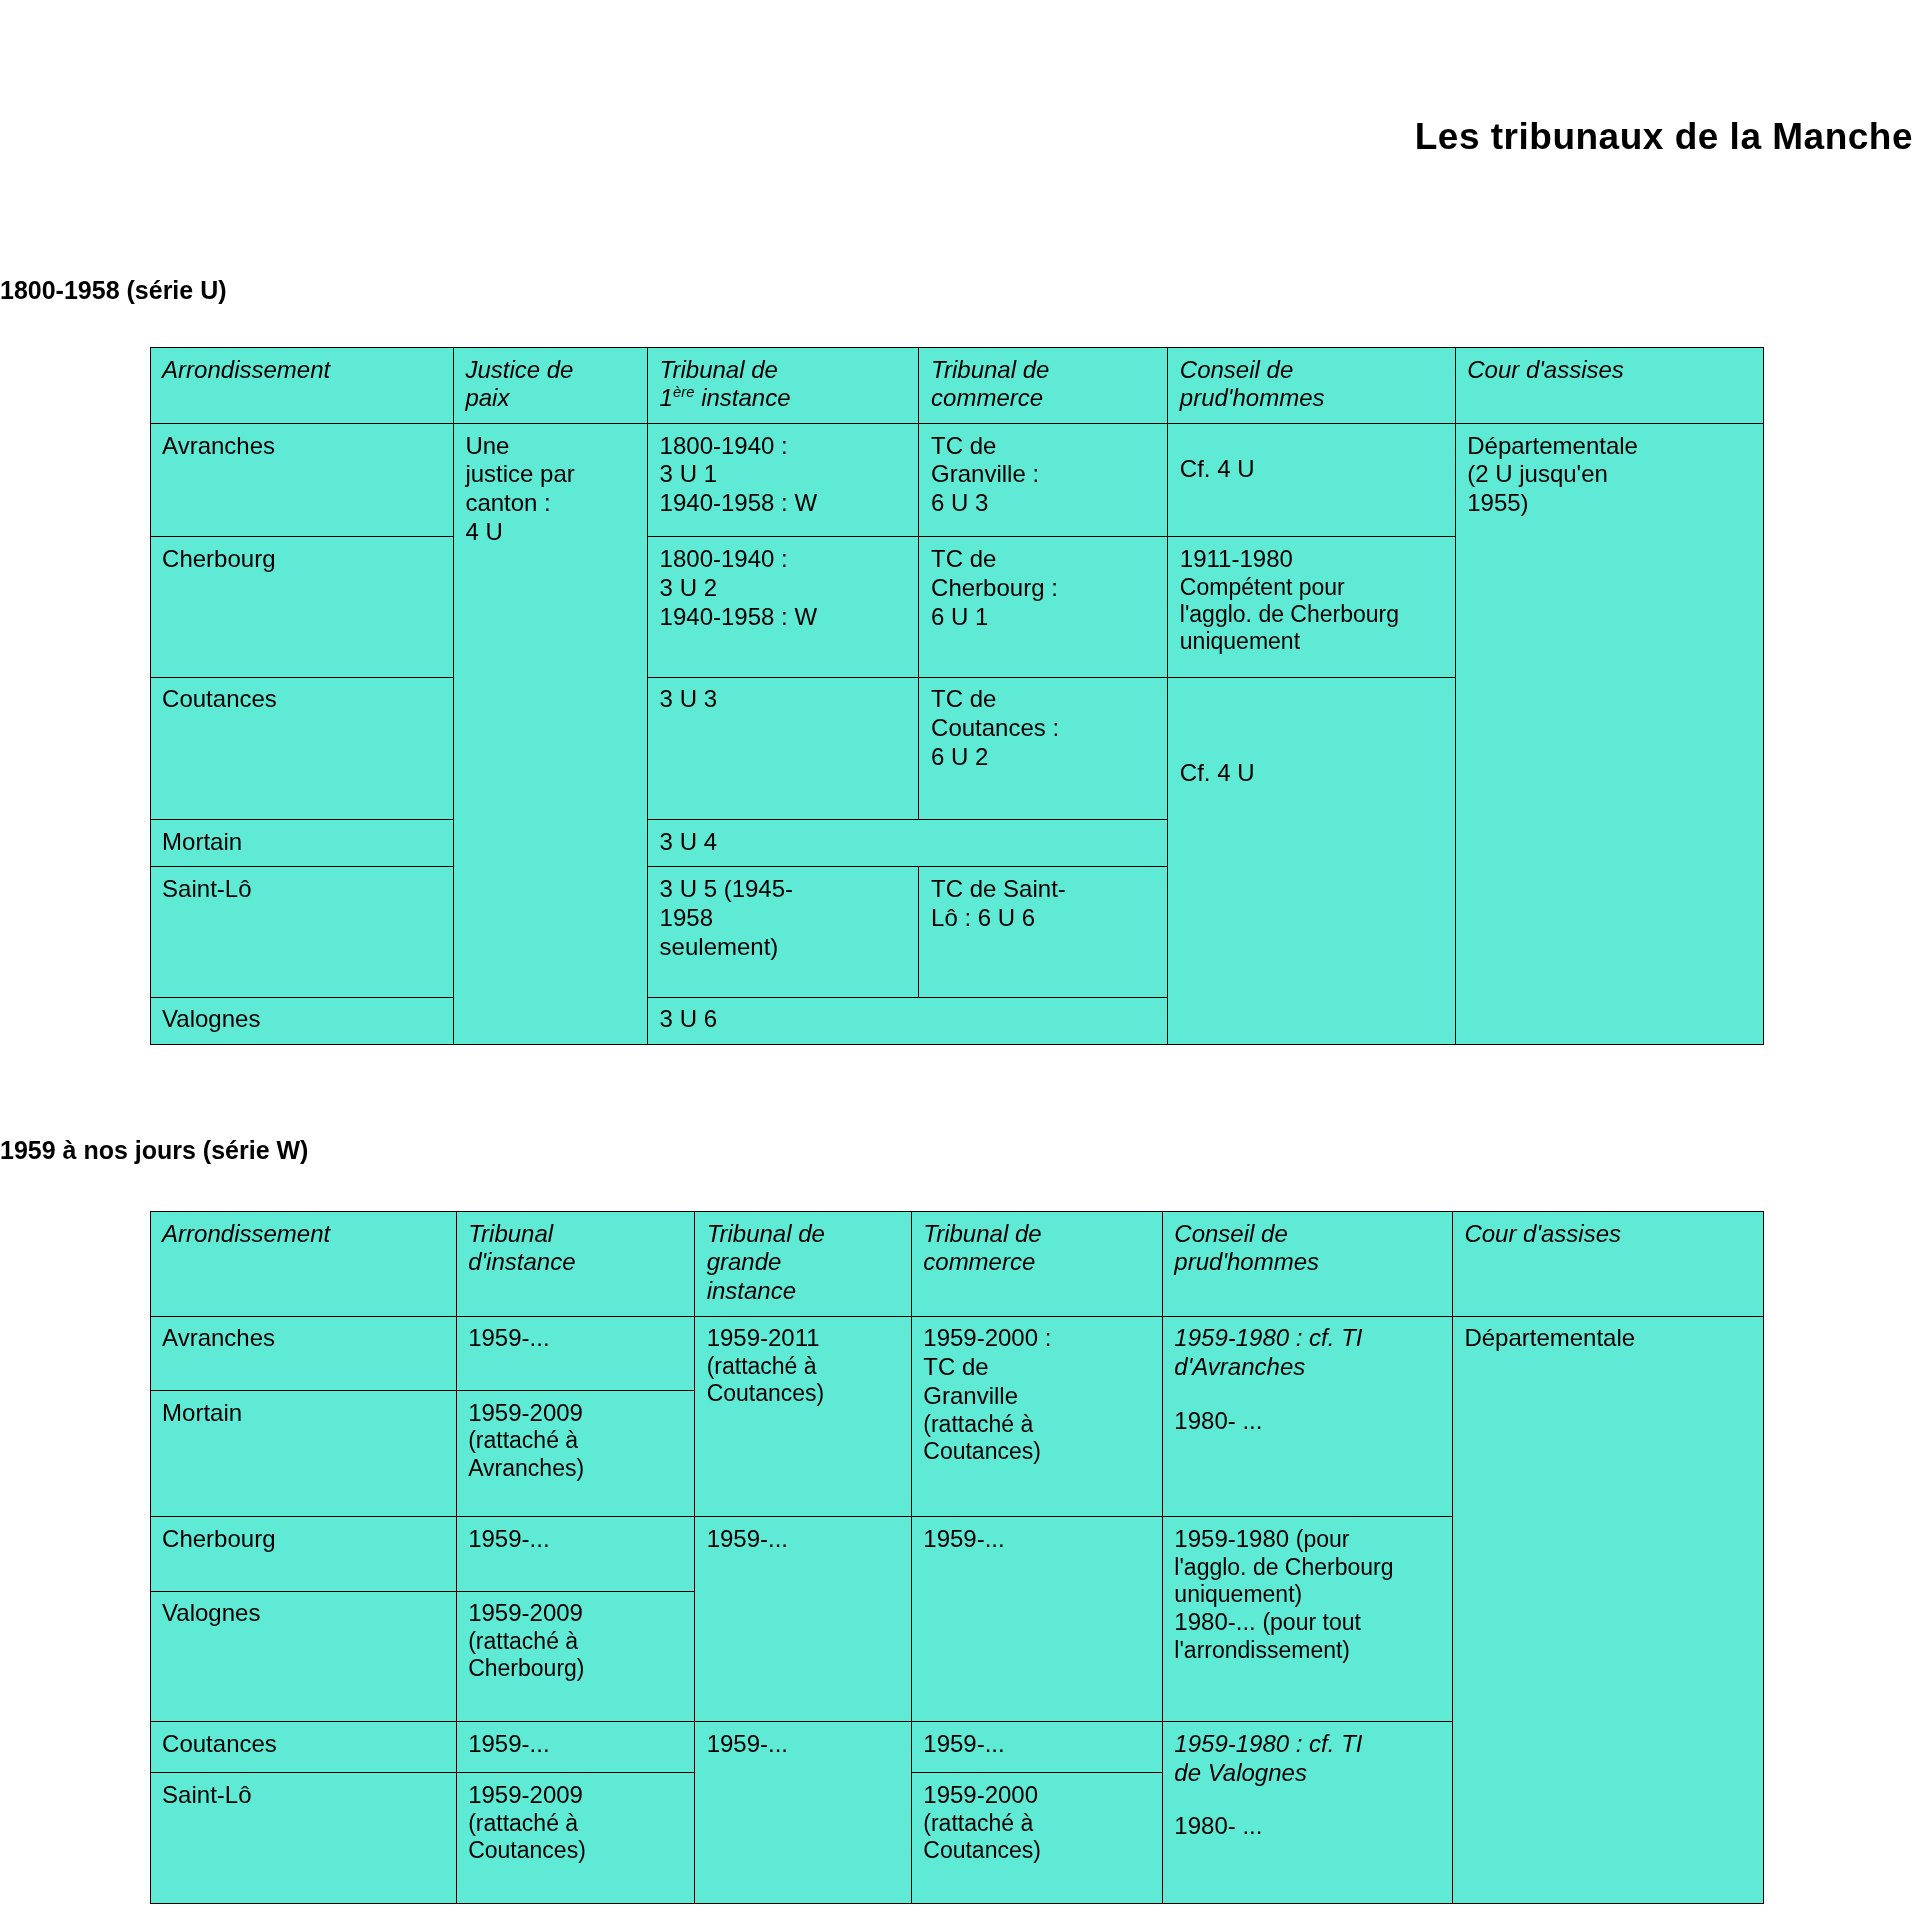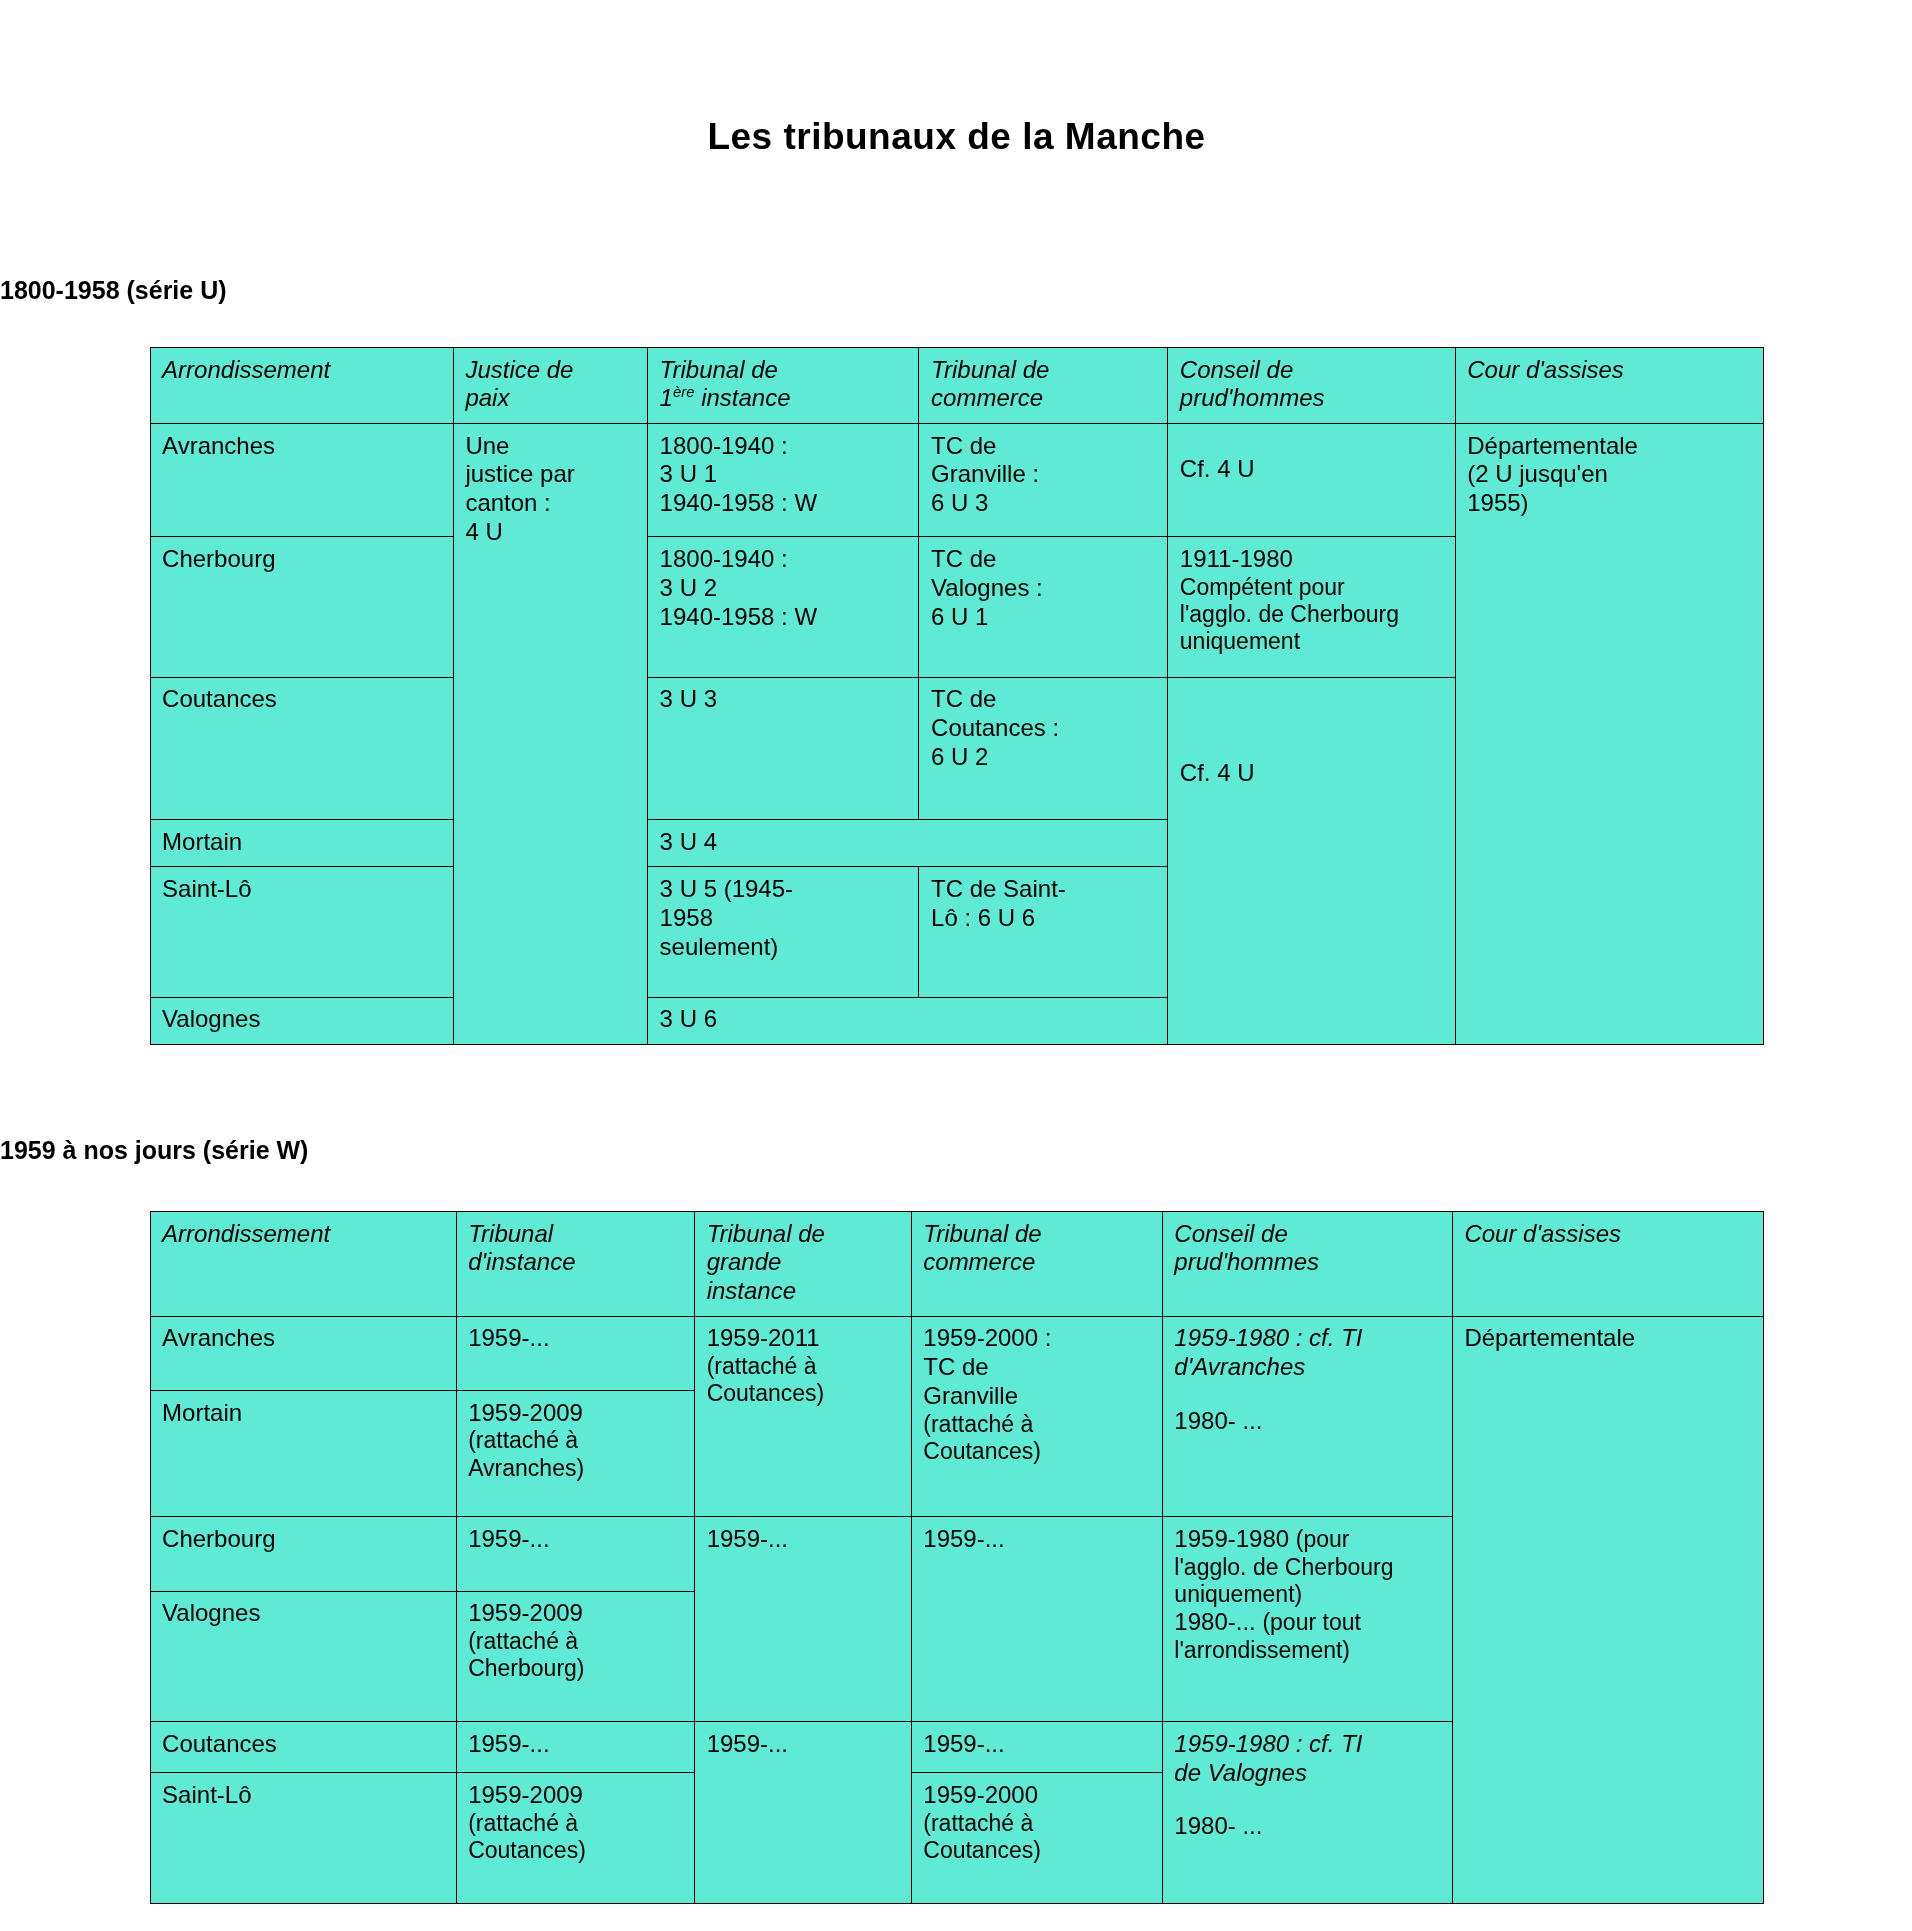--- a/index.html
+++ b/index.html
@@ -16,21 +16,21 @@
   }
   .page {
     position: relative;
     width: 1913px;
     height: 1931px;
     background: #ffffff;
     overflow: hidden;
   }
 
   .doc-title {
-    text-align: center;
+    text-align: right;
     font-size: 37px;
     font-weight: bold;
     letter-spacing: 0.5px;
     margin: 0;
     padding-top: 116px;
   }
 
   .section-title {
     text-align: left;
     font-size: 25px;
@@ -170,21 +170,21 @@
 
       <tr>
         <td class="arr" style="height:122px">Cherbourg</td>
         <td>
           <span class="blockline">1800-1940 :</span>
           <span class="blockline">3 U 2</span>
           <span class="blockline">1940-1958 : W</span>
         </td>
         <td>
           <span class="blockline">TC de</span>
-          <span class="blockline">Valognes :</span>
+          <span class="blockline">Cherbourg :</span>
           <span class="blockline">6 U 1</span>
         </td>
         <td>
           <span class="blockline">1911-1980</span>
           <span class="small">Compétent pour</span>
           <span class="small">l'agglo. de Cherbourg</span>
           <span class="small">uniquement</span>
         </td>
       </tr>
 

